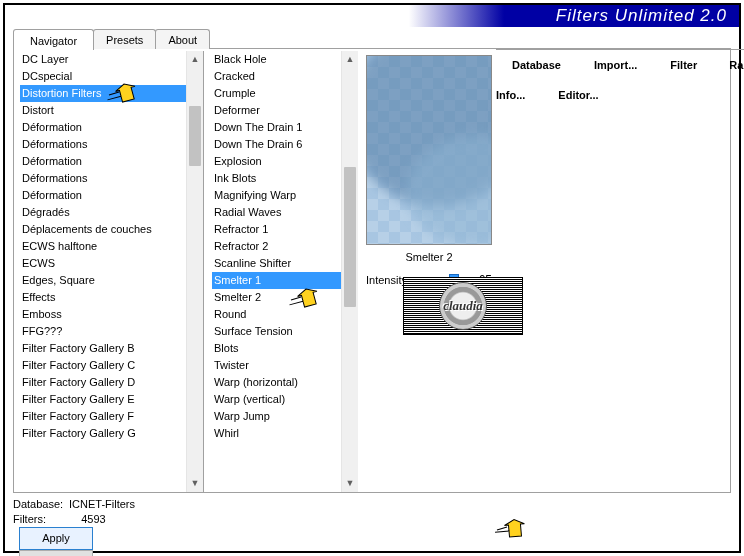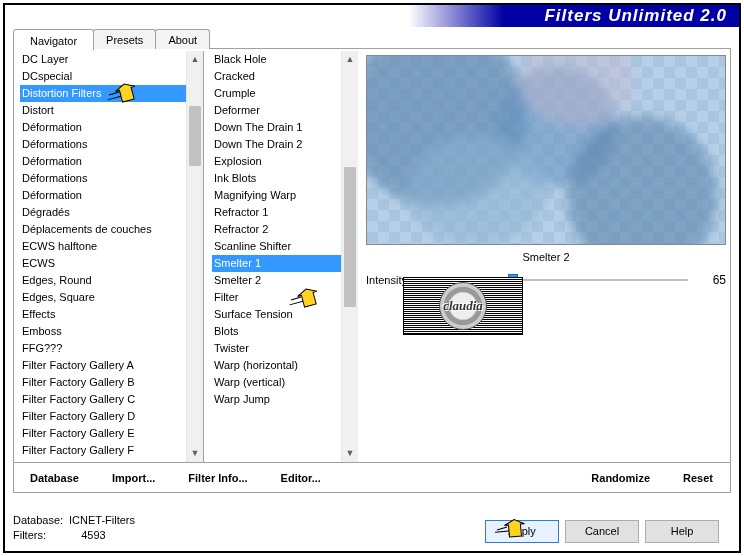--- a/index.html
+++ b/index.html
@@ -22,39 +22,39 @@
   font-family:Tahoma,Arial,sans-serif;font-size:11px;color:var(--text);
   overflow:hidden;
 }
 .frame{
   position:absolute;inset:3px;border:2px solid #000;background:#fff;
 }
 
 .banner{
   position:absolute;top:0;left:0;right:0;height:22px;
   background:linear-gradient(to right,#fff 0%,#fff 55%,var(--blue-banner) 68%,var(--blue-banner) 100%);
-  color:#fff;font-style:italic;font-weight:bold;font-size:17px;
+  color:#fff;font-style:italic;font-weight:normal;font-size:17px;
   letter-spacing:1px;text-align:right;padding-right:12px;line-height:22px;
 }
 
 .tab-row{
   position:absolute;top:22px;left:8px;right:8px;height:22px;display:flex;
   align-items:flex-end;gap:0;z-index:3;
 }
 .tab{
   padding:4px 12px 3px;border:1px solid var(--tab-border);border-bottom:none;
   background:#fff;font-size:11px;border-top-left-radius:3px;border-top-right-radius:3px;
   cursor:default;margin-right:-1px;
 }
 .tab.active{position:relative;z-index:5;background:#fff;padding:5px 16px 3px;margin-bottom:-1px}
 .tab.inactive{background:#f4f4f4}
 .tab-panel{
   position:absolute;top:43px;left:8px;right:8px;bottom:58px;
   border:1px solid var(--tab-border);background:#fff;
-  display:flex;flex-direction:column;
+  display:flex;flex-direction:row;
 }
 .lists{
   flex:1;display:flex;min-height:0;padding-top:2px;
 }
 .list-wrap{position:relative;display:flex;flex-direction:column}
 .list-wrap.left{width:190px;border-right:1px solid var(--tab-border);margin-right:2px}
 .list-wrap.mid{width:152px;margin-right:4px}
 .list-wrap.right{flex:1;display:flex;flex-direction:column;padding:4px}
 .list{
   position:relative;flex:1;overflow:hidden;background:#fff;font-size:11px;line-height:17px;
@@ -101,21 +101,21 @@
 .param-val{width:30px;text-align:right;font-size:12px}
 
 .panel-buttons{display:flex;gap:8px;border-top:1px solid var(--tab-border);height:30px;align-items:flex-start}
 .pbtn{
   font-size:11px;font-weight:bold;padding:0 16px;height:30px;line-height:30px;cursor:default;
   border-right:1px solid transparent;
 }
 .spacer{flex:1}
 
 .footer{
-  position:absolute;left:8px;right:20px;bottom:8px;height:46px;display:flex;align-items:flex-end;
+  position:absolute;left:8px;right:4px;bottom:8px;height:46px;display:flex;align-items:flex-start;flex-direction:column;
 }
 .footer-info{font-size:11px;line-height:15px;flex:1}
 .footer-info .lbl{display:inline-block;min-width:56px}
 .win-btn{
   width:74px;height:23px;font-size:11px;background:var(--button-face);
   border:1px solid var(--button-border);margin-left:6px;cursor:default;text-align:center;line-height:21px;
 }
 .win-btn.default{background:#e8f2ff;border:1px solid var(--button-highlight-border);}
 
 .pointer{position:absolute;width:34px;height:26px;pointer-events:none;z-index:50}
@@ -163,26 +163,24 @@
               <div class="row">Distort</div>
               <div class="row">Déformation</div>
               <div class="row">Déformations</div>
               <div class="row">Déformation</div>
               <div class="row">Déformations</div>
               <div class="row">Déformation</div>
               <div class="row">Dégradés</div>
               <div class="row">Déplacements de couches</div>
               <div class="row">ECWS halftone</div>
               <div class="row">ECWS</div>
-              <div class="row">Edges, Round</div>
               <div class="row">Edges, Square</div>
               <div class="row">Effects</div>
               <div class="row">Emboss</div>
               <div class="row">FFG???</div>
-              <div class="row">Filter Factory Gallery A</div>
               <div class="row">Filter Factory Gallery B</div>
               <div class="row">Filter Factory Gallery C</div>
               <div class="row">Filter Factory Gallery D</div>
               <div class="row">Filter Factory Gallery E</div>
               <div class="row">Filter Factory Gallery F</div>
               <div class="row">Filter Factory Gallery G</div>
             </div>
           <div class="scrollbar">
             <div class="sb-btn up">▲</div>
             <div class="sb-thumb" id="cat-thumb" style="top: 55px; height: 60px;"></div>
@@ -192,36 +190,38 @@
       </div>
 
       <div class="list-wrap mid">
         <div class="list">
           <div class="list-inner" id="flt-list">
               <div class="row">Black Hole</div>
               <div class="row">Cracked</div>
               <div class="row">Crumple</div>
               <div class="row">Deformer</div>
               <div class="row">Down The Drain 1</div>
-              <div class="row">Down The Drain 2</div>
+              <div class="row">Down The Drain 6</div>
               <div class="row">Explosion</div>
               <div class="row">Ink Blots</div>
               <div class="row">Magnifying Warp</div>
+              <div class="row">Radial Waves</div>
               <div class="row">Refractor 1</div>
               <div class="row">Refractor 2</div>
               <div class="row">Scanline Shifter</div>
               <div class="row sel">Smelter 1</div>
               <div class="row">Smelter 2</div>
-              <div class="row">Filter</div>
+              <div class="row">Round</div>
               <div class="row">Surface Tension</div>
               <div class="row">Blots</div>
               <div class="row">Twister</div>
               <div class="row">Warp (horizontal)</div>
               <div class="row">Warp (vertical)</div>
               <div class="row">Warp Jump</div>
+              <div class="row">Whirl</div>
             </div>
           <div class="scrollbar">
             <div class="sb-btn up">▲</div>
             <div class="sb-thumb" id="flt-thumb" style="top: 116px; height: 140px;"></div>
             <div class="sb-btn dn">▼</div>
           </div>
         </div>
       </div>
 
       <div class="list-wrap right">

